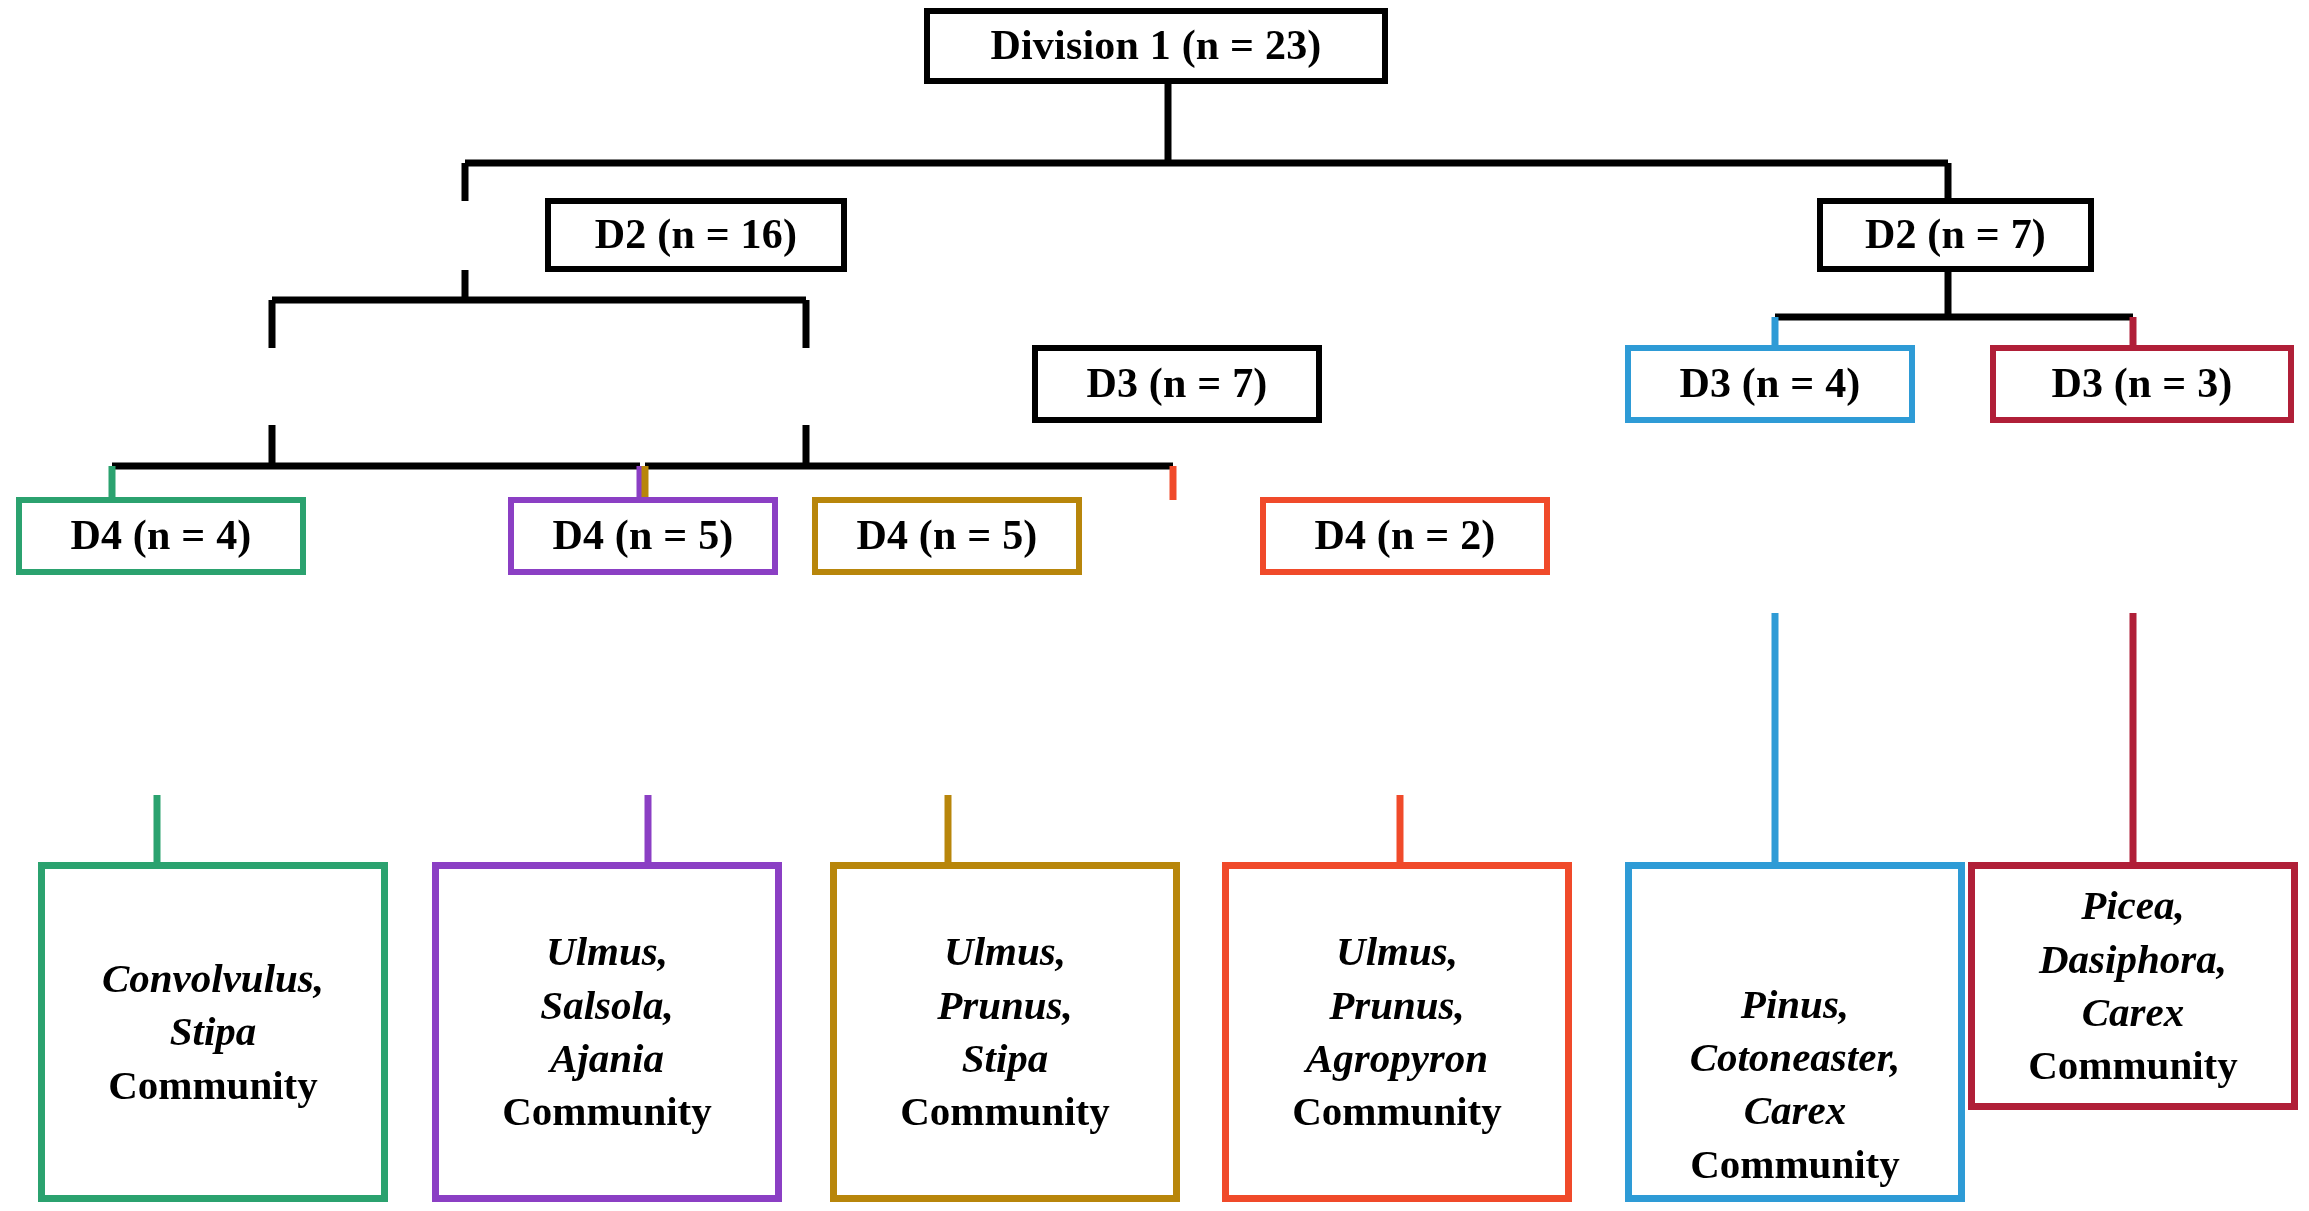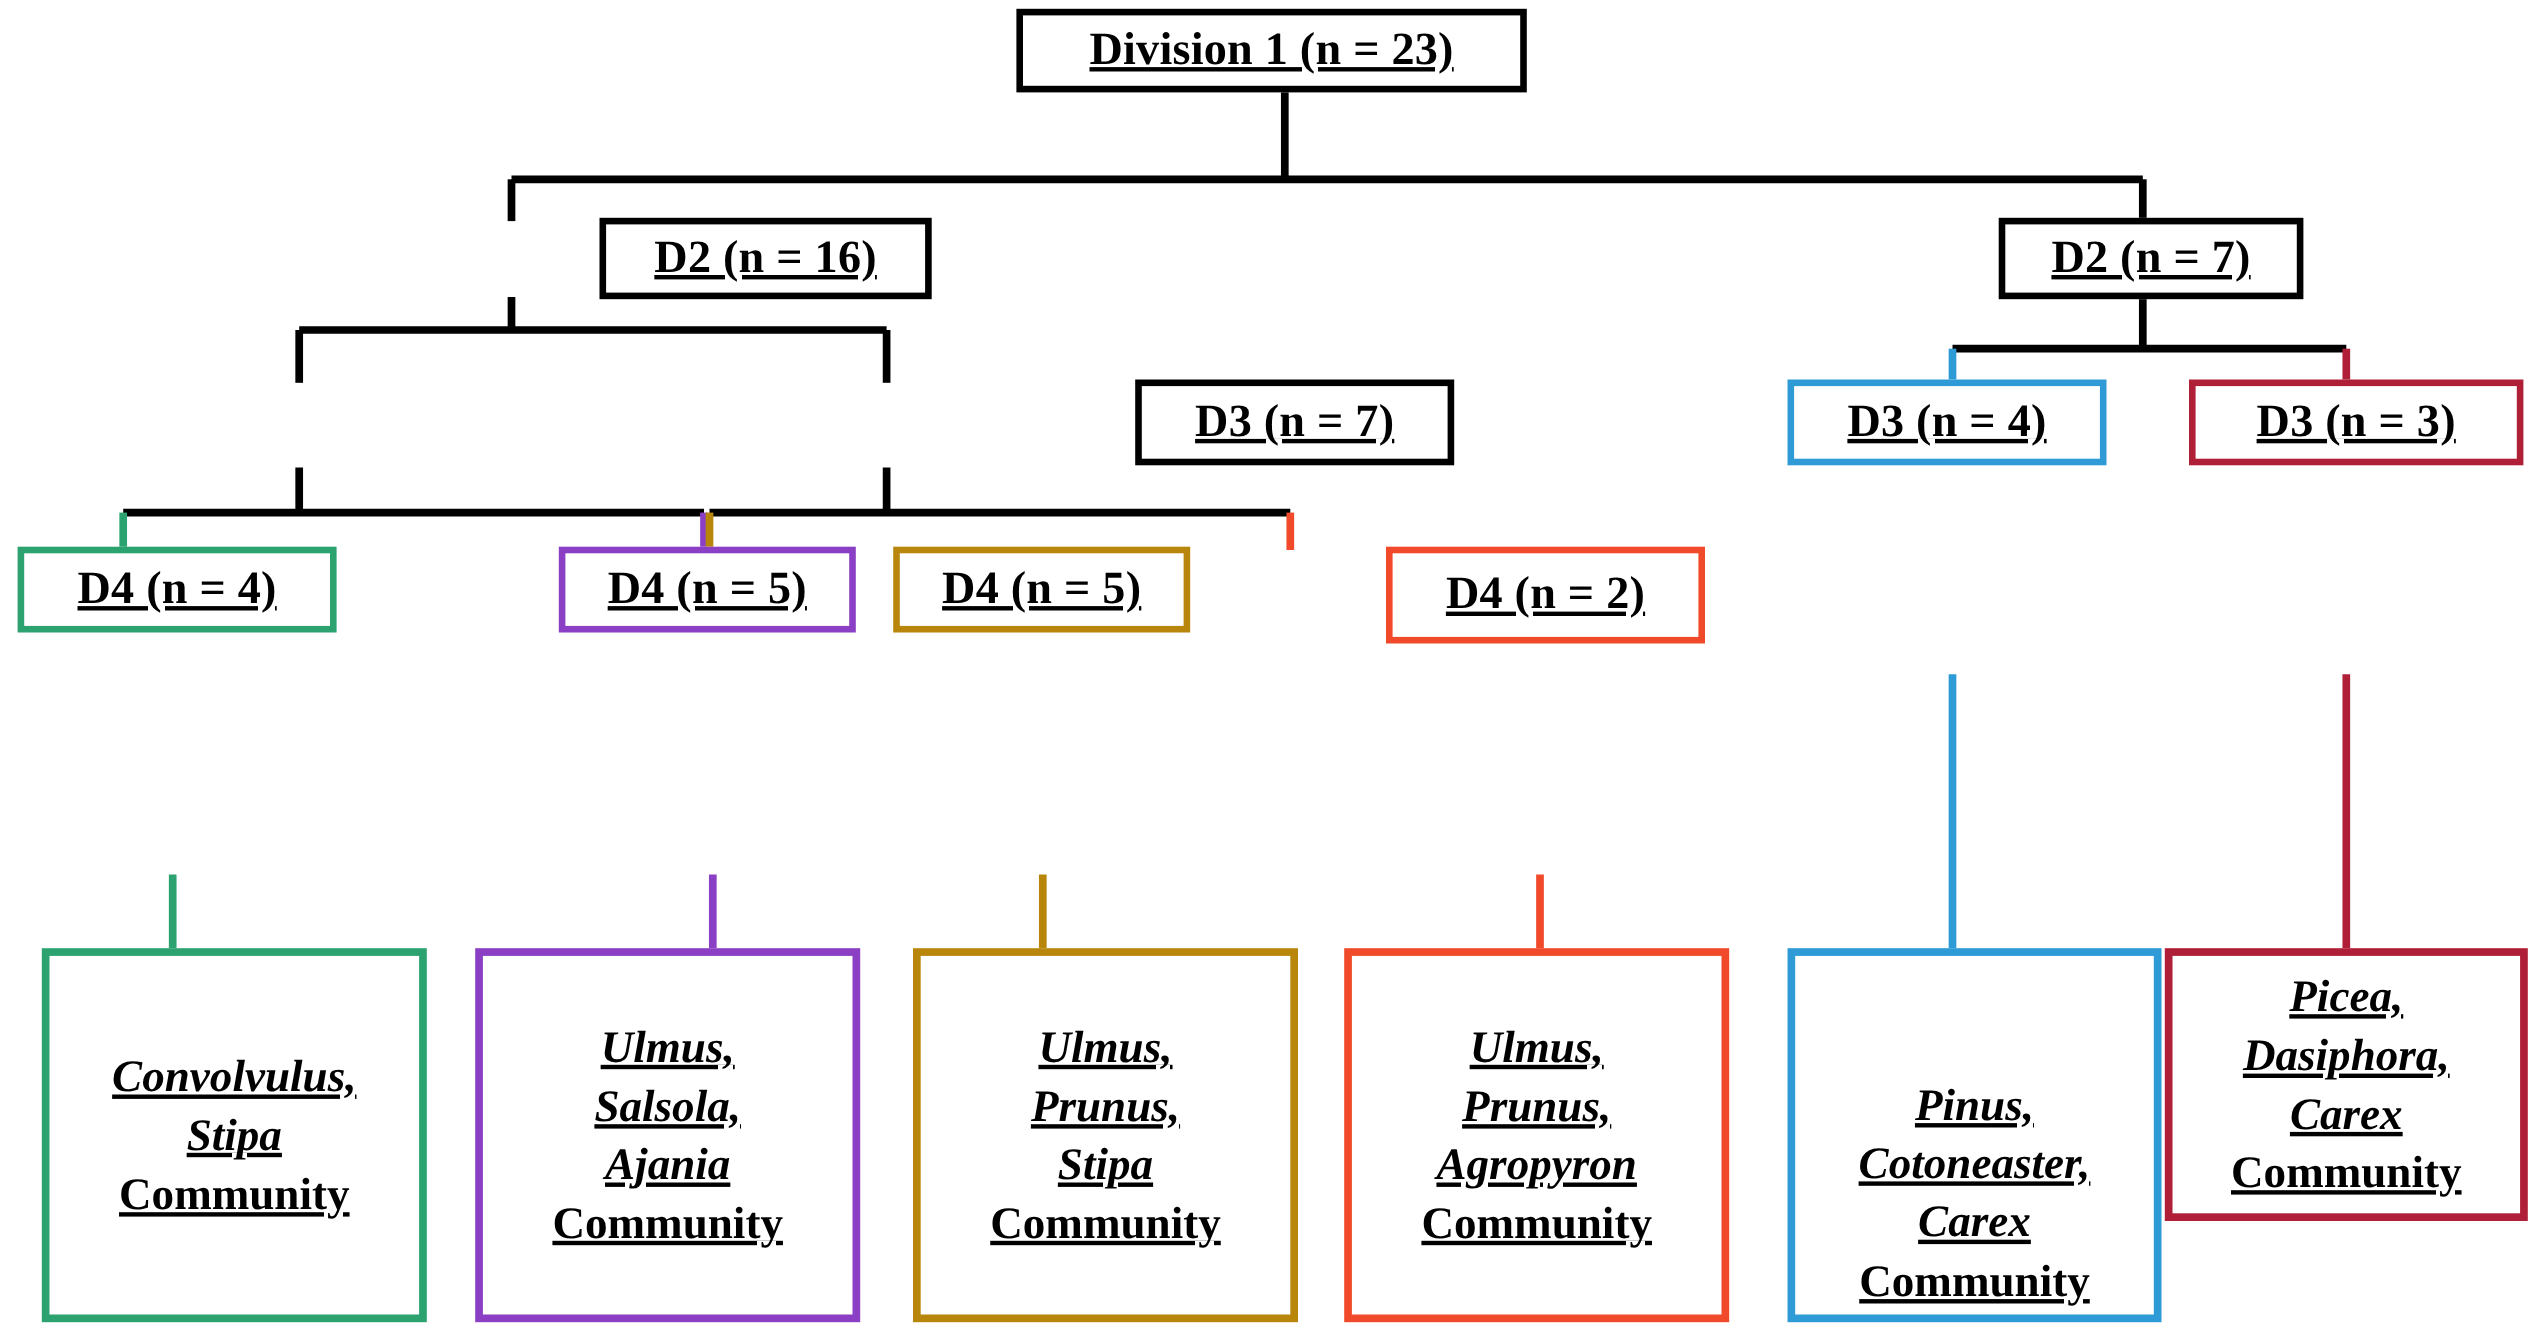--- a/index.html
+++ b/index.html
@@ -1,21 +1,21 @@
 <!DOCTYPE html>
 <html><head>
 <meta charset="utf-8">
 <style>
   html,body{margin:0;padding:0;background:#fff;}
   body{width:2309px;height:1211px;position:relative;overflow:hidden;
        font-family:"Liberation Serif","DejaVu Serif",serif;}
   #stage{position:absolute;inset:0;}
   svg#wires{position:absolute;left:0;top:0;width:2309px;height:1211px;}
   .node{position:absolute;box-sizing:border-box;background:#fff;
-        display:flex;align-items:center;justify-content:center;text-align:center;text-decoration:underline;}
+        display:flex;align-items:center;justify-content:center;text-align:center;}
   .node .lbl{font-weight:bold;color:#000;line-height:1.08;}
   .rank{border:6px solid #000;}
   .rank .lbl{font-size:42px;letter-spacing:.2px;white-space:nowrap;}
   .leaf{border:7px solid #000;}
   .leaf .lbl{font-size:41px;line-height:1.30;padding:4px 8px;}
   .leaf .gen{font-style:italic;}
   .leaf .comm{font-style:normal;}
 </style>
 </head>
 <body>
@@ -81,21 +81,21 @@
 
   <div class="node rank" style="left:16px;top:497px;width:290px;height:78px;border-color:#2BA26F;">
     <span class="lbl">D4 (n = 4)</span>
   </div>
   <div class="node rank" style="left:508px;top:497px;width:270px;height:78px;border-color:#8B3FC4;">
     <span class="lbl">D4 (n = 5)</span>
   </div>
   <div class="node rank" style="left:812px;top:497px;width:270px;height:78px;border-color:#B8860B;">
     <span class="lbl">D4 (n = 5)</span>
   </div>
-  <div class="node rank" style="left:1260px;top:497px;width:290px;height:88px;border-color:#F04A2A;">
+  <div class="node rank" style="left:1260px;top:497px;width:290px;height:78px;border-color:#F04A2A;">
     <span class="lbl">D4 (n = 2)</span>
   </div>
 
   <div class="node leaf" style="left:38px;top:862px;width:350px;height:340px;border-color:#2BA26F;">
     <span class="lbl">
       <span class="gen">Convolvulus,</span><br>
       <span class="gen">Stipa</span><br>
       <span class="comm">Community</span>
     </span>
   </div>

